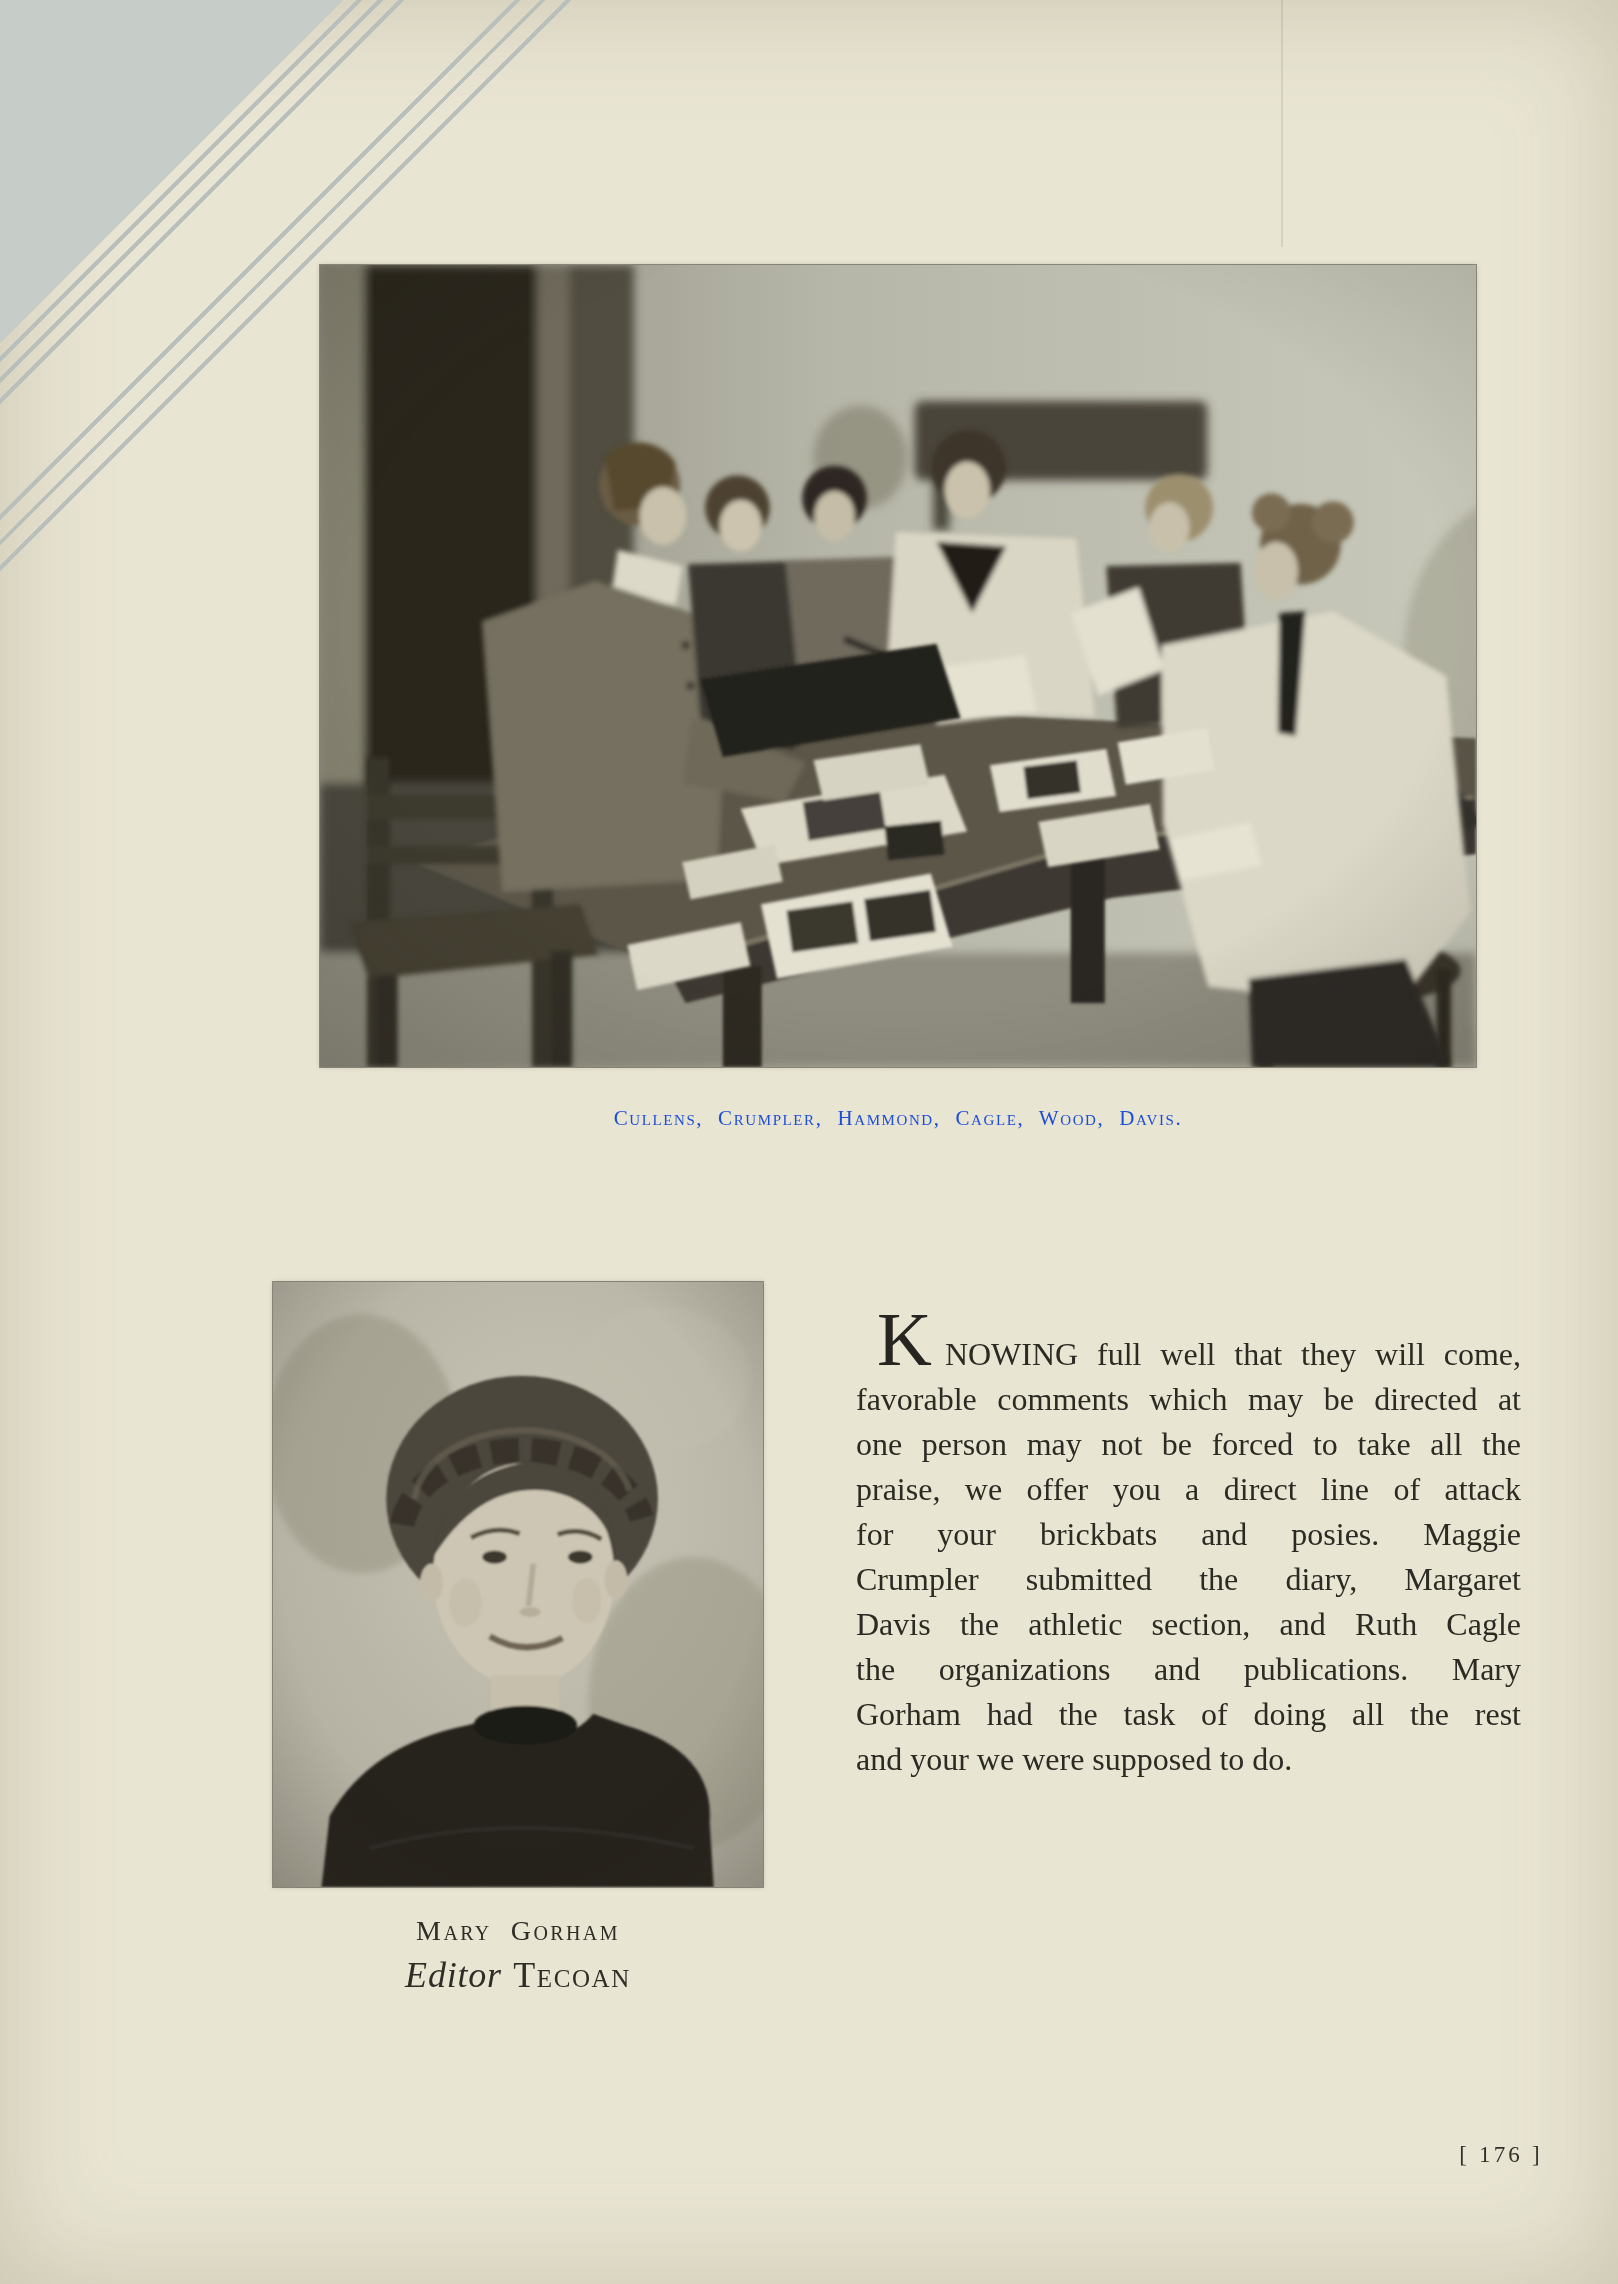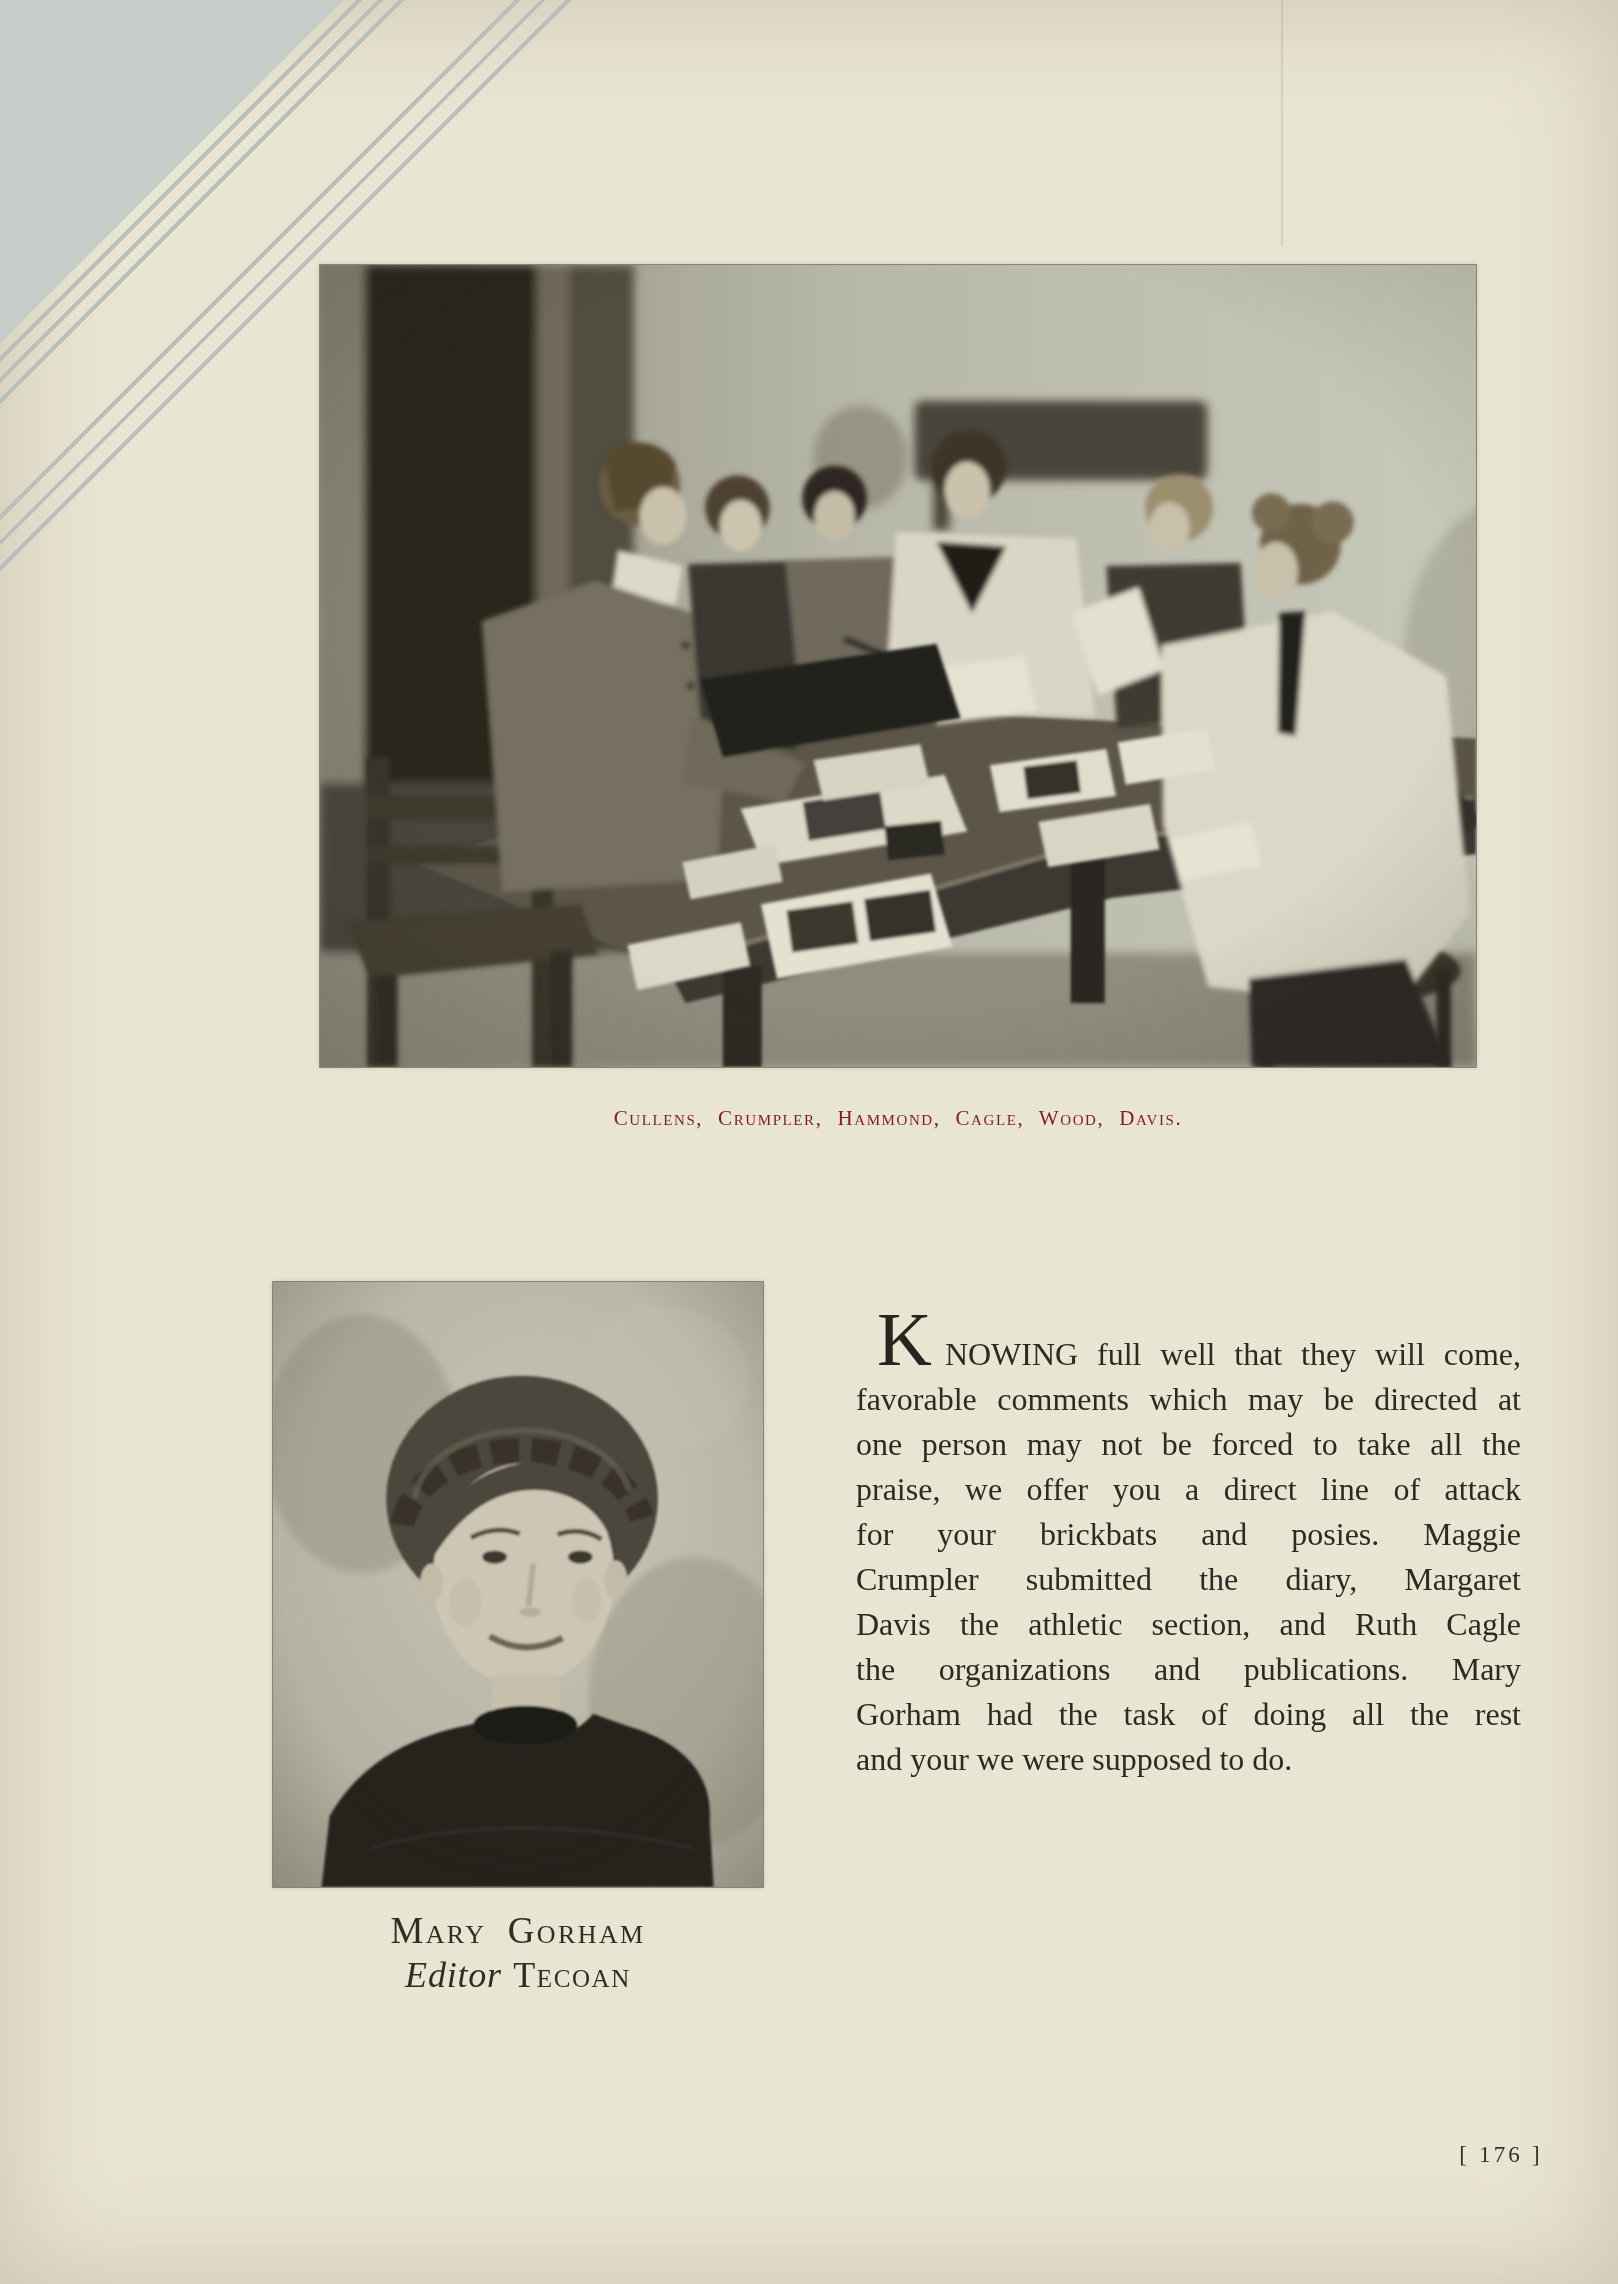--- a/index.html
+++ b/index.html
@@ -38,28 +38,28 @@
   
   .photo{position:absolute;outline:0.8px solid rgba(55,52,42,.5);box-shadow:0 0 4.9px rgba(70,65,50,.25);}
   .photo svg{display:block;width:100%;height:100%;}
   .photo-group{left:320px;top:265px;width:1156px;height:802px;}
   .photo-portrait{left:273px;top:1282px;width:490px;height:605px;}
   
   .group-caption{
     position:absolute;left:320px;top:1105px;width:1156px;
     text-align:center;font-size:21px;line-height:27.5px;
     font-variant:small-caps;letter-spacing:1.6px;word-spacing:8px;
-    color:#7f1d1d;
+    color:#1d4ed8;
   }
   .portrait-caption{
     position:absolute;left:273px;top:1909px;width:490px;
     text-align:center;color:#2e2d26;
   }
   .portrait-caption .name{
-    font-size:37px;line-height:44px;font-variant:small-caps;letter-spacing:2.4px;word-spacing:9.7px;
+    font-size:28px;line-height:44px;font-variant:small-caps;letter-spacing:2.4px;word-spacing:9.7px;
   }
   .portrait-caption .role{
     font-size:36px;line-height:44px;
   }
   .portrait-caption .role .it{font-style:italic;letter-spacing:0.8px;}
   .portrait-caption .role .sc{font-variant:small-caps;letter-spacing:1.6px;margin-left:11.3px;}
   
   .body-text{
     position:absolute;left:848px;top:1332px;width:673px;
     font-size:32px;line-height:45px;color:#2b2a23;

